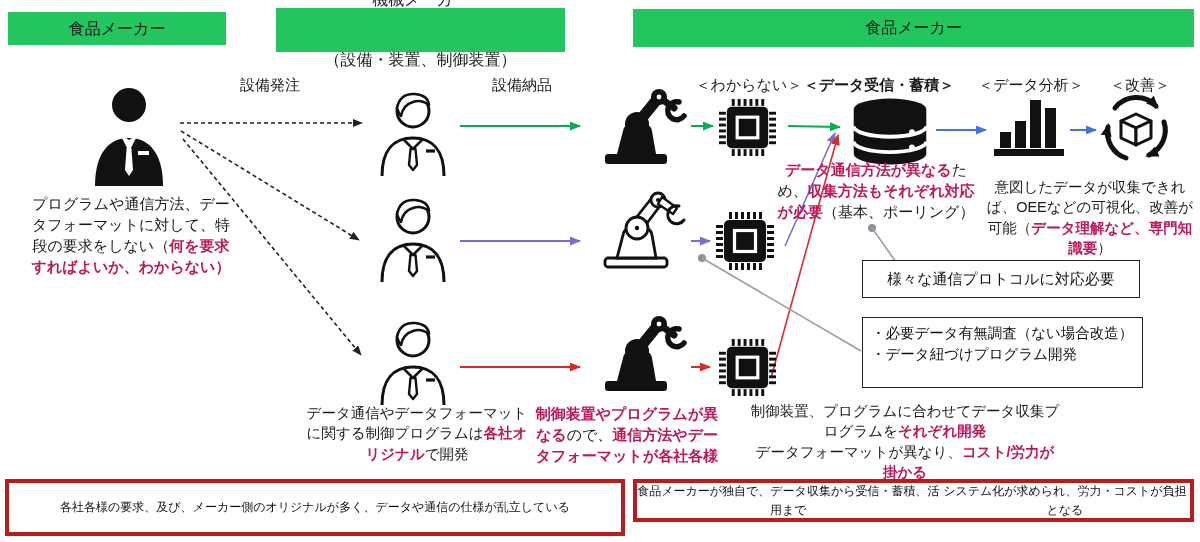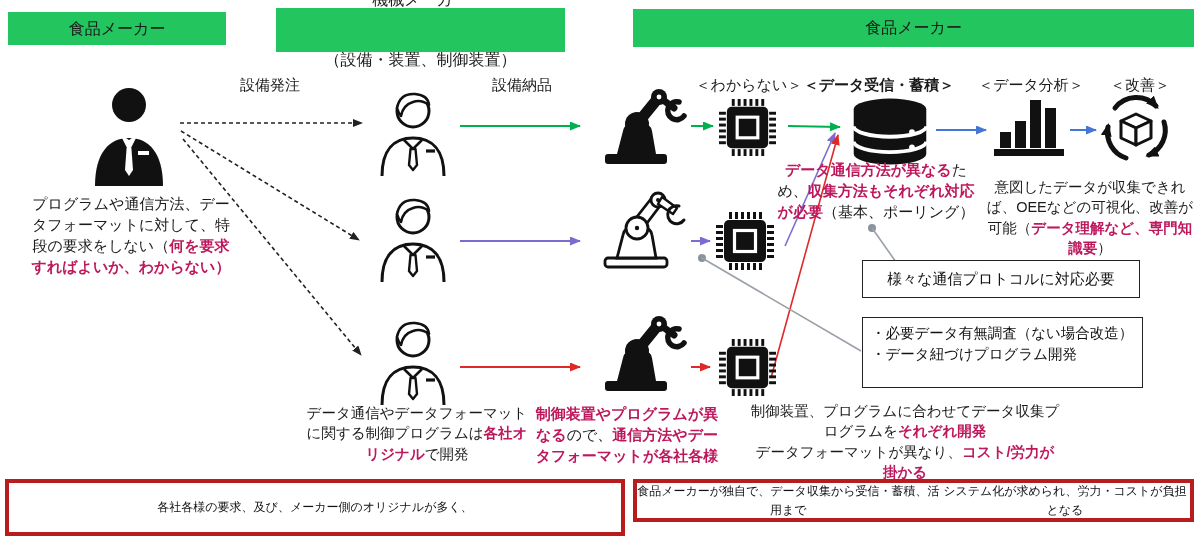--- a/index.html
+++ b/index.html
@@ -299,19 +299,20 @@
     <span>様々な通信プロトコルに対応必要</span>
   </div>
 
   <div class="abs bx" style="left:862px;top:317px;width:281px;height:71px;padding:5px 8px;font-size:14.5px;line-height:1.45;">
     <div>・必要データ有無調査（ない場合改造）</div>
     <div>・データ紐づけプログラム開発</div>
   </div>
 
   <div class="abs bigbx" style="left:5px;top:479px;width:620px;height:57px;">
     <div>各社各様の要求、及び、メーカー側のオリジナルが多く、</div>
+    <div>データや通信の仕様が乱立している</div>
   </div>
   <div class="abs bigbx" style="left:633px;top:479px;width:561px;height:43px;">
     <div>食品メーカーが独自で、データ収集から受信・蓄積、活用まで</div>
     <div>システム化が求められ、労力・コストが負担となる</div>
   </div>
 
 </div>
 
 </body></html>

